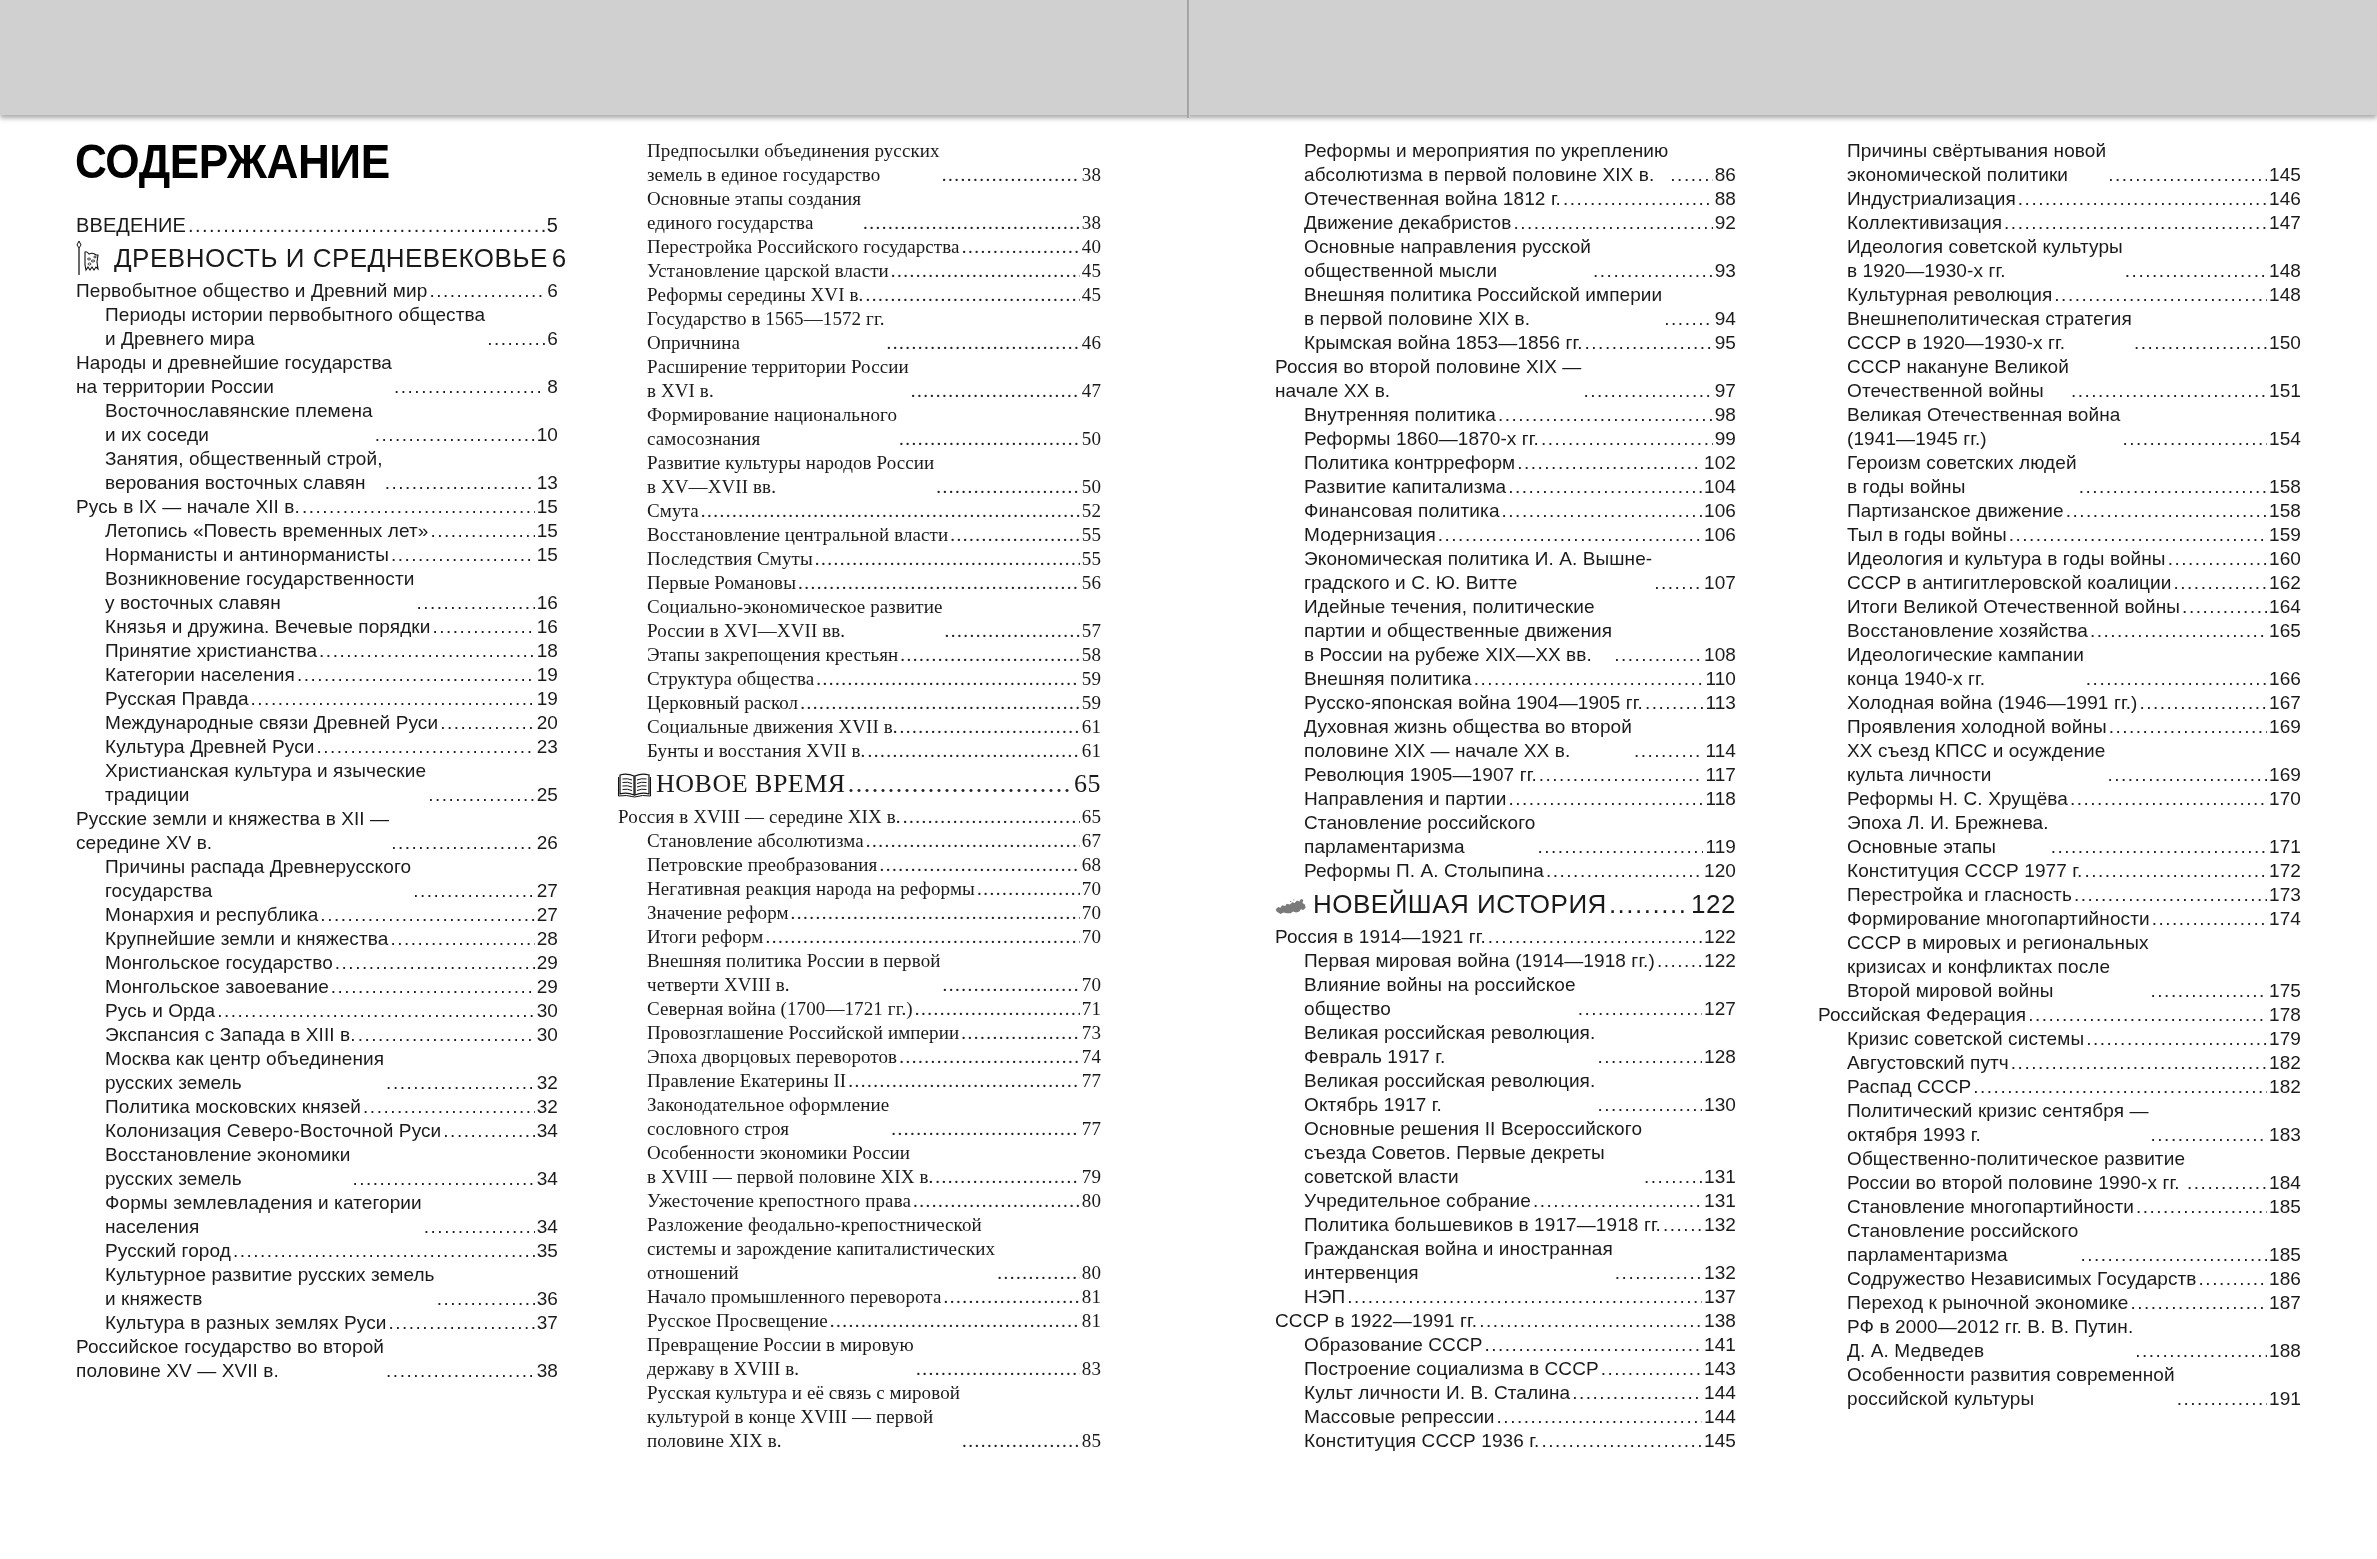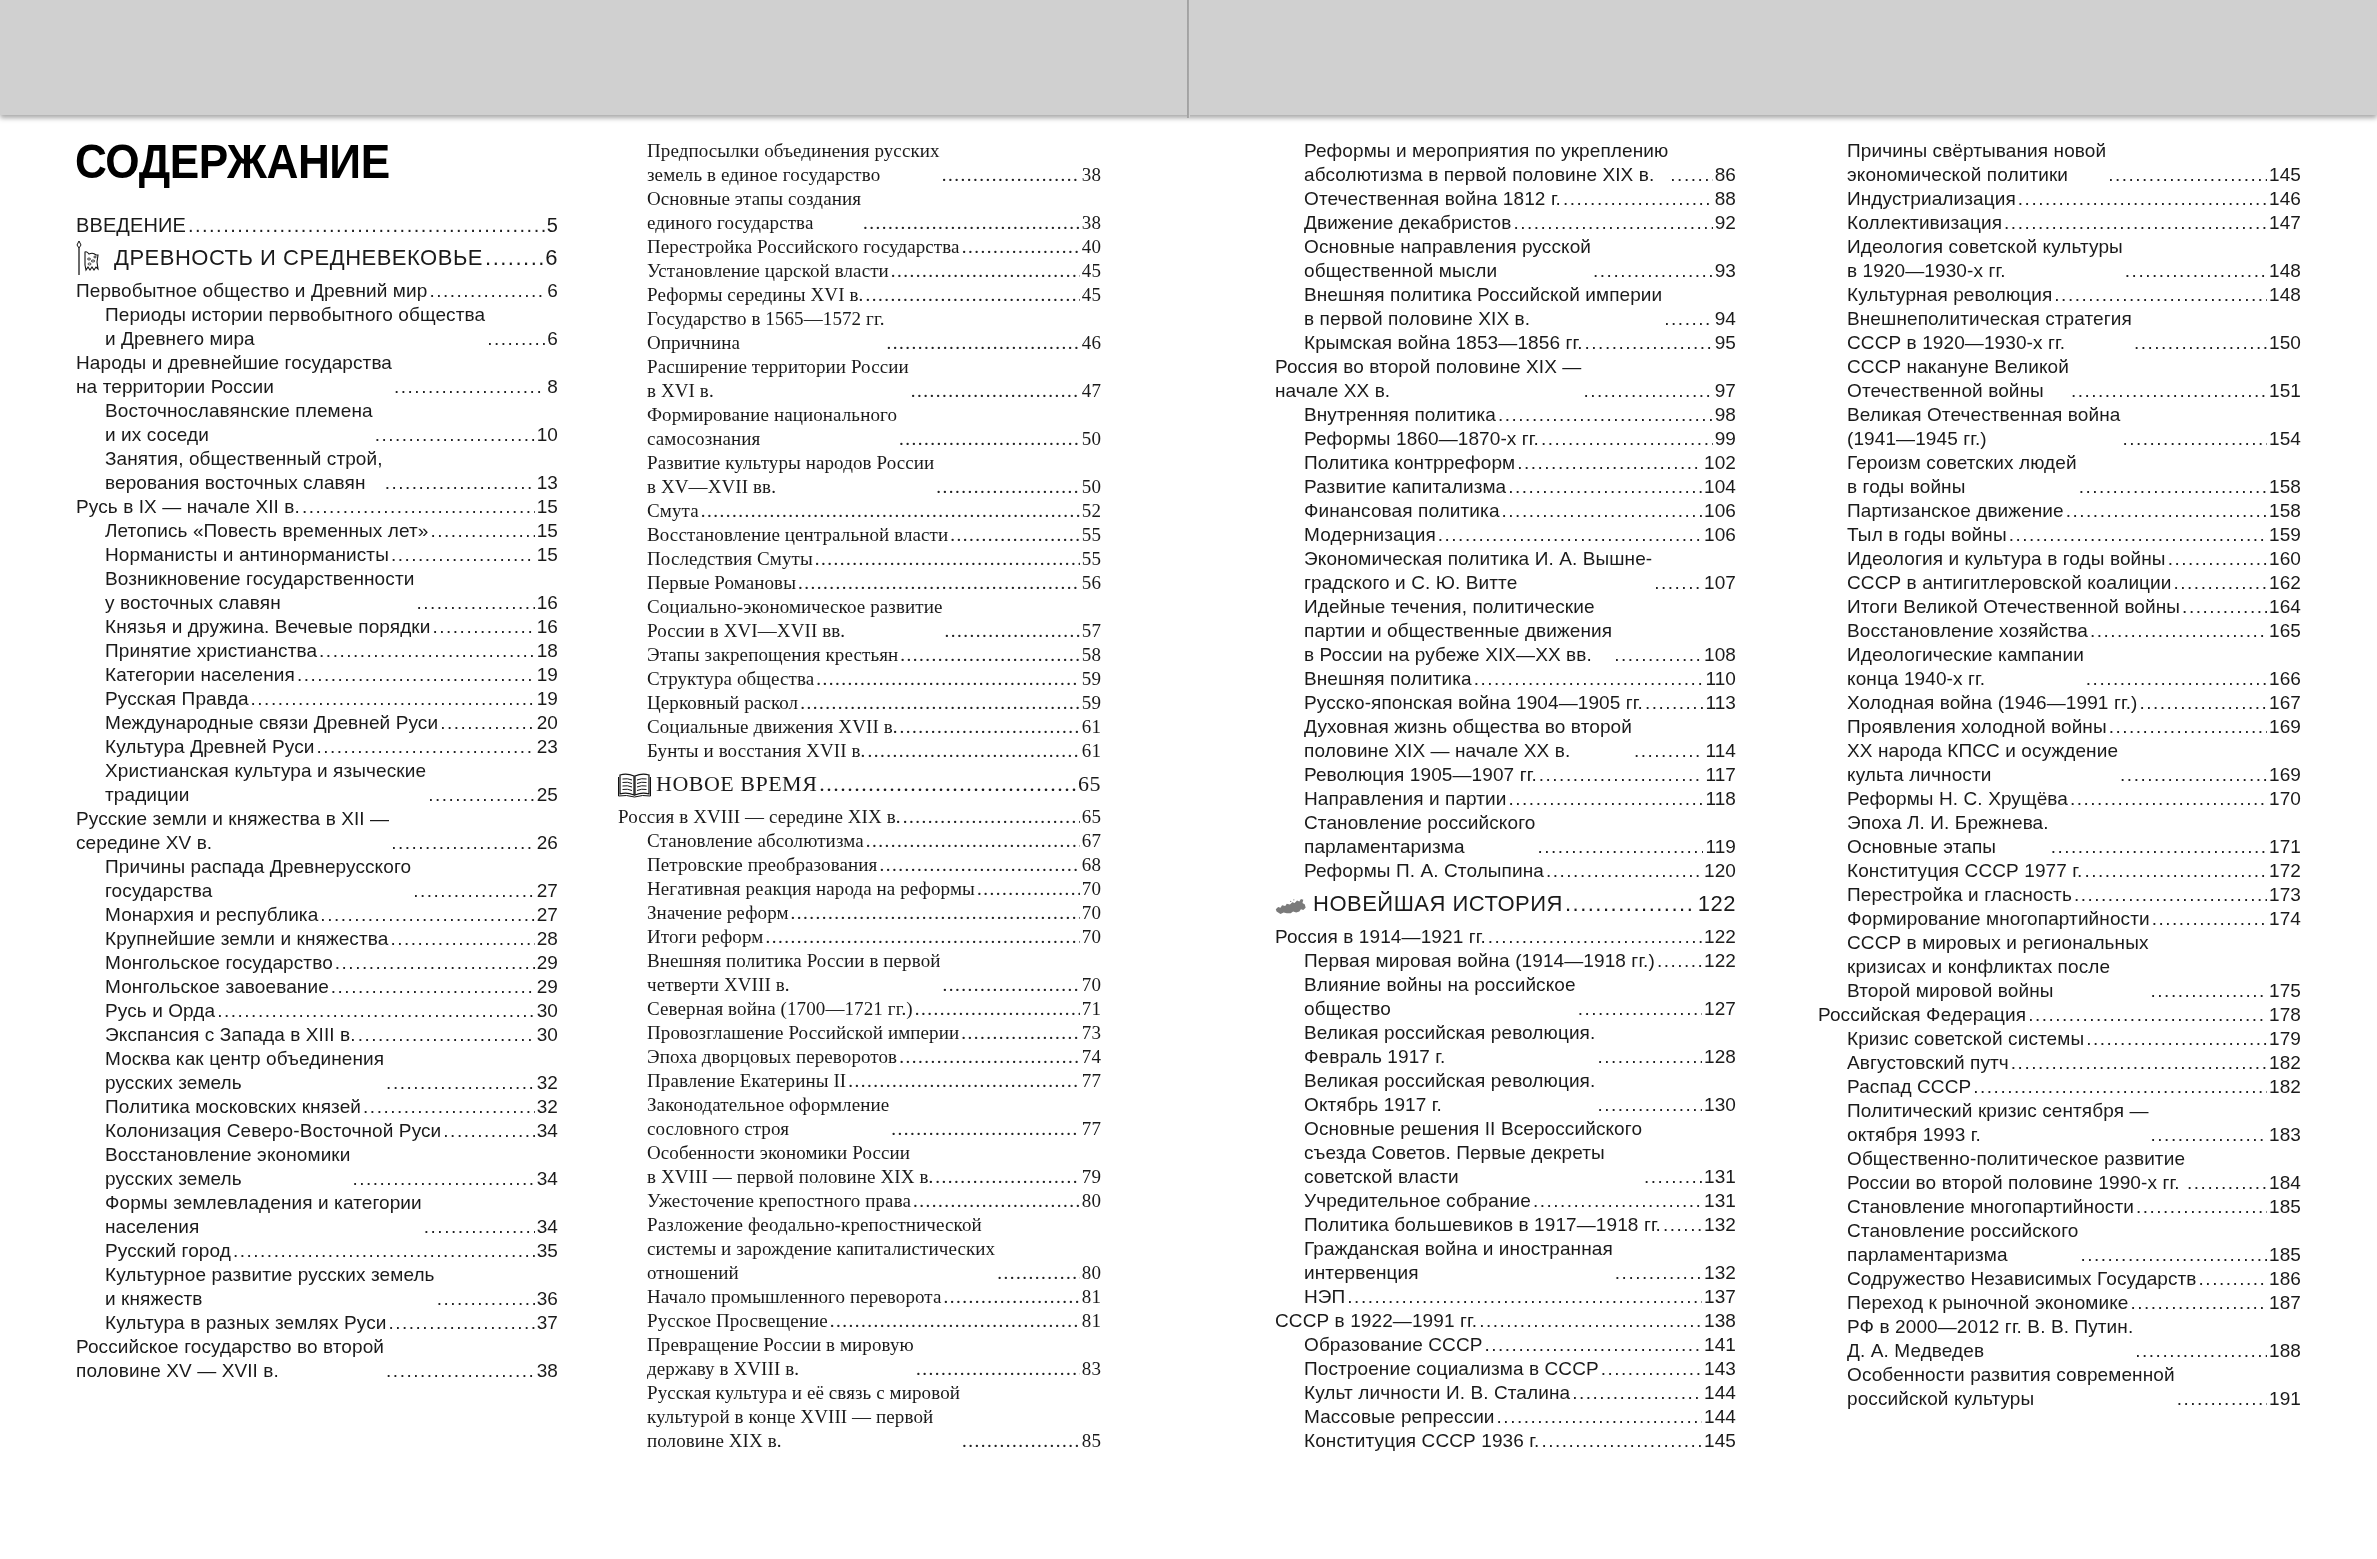--- a/index.html
+++ b/index.html
@@ -45,21 +45,21 @@
     margin:0 2px; min-width:10px; letter-spacing:1.5px; color:#222;
   }
   .entry .dots::before {
     content:"................................................................................................................................................................................................................";
   }
   .entry .page { flex:0 0 auto; text-align:right; }
   .lvl1 { padding-left:0; }
   .lvl2 { padding-left:29px; }
   .section {
     display:flex; align-items:flex-end;
-    font-size:22px; line-height:28px;
+    font-size:26px; line-height:28px;
     margin-top:7px; margin-bottom:7px;
     letter-spacing:0.5px;
   }
   .section .icon { flex:0 0 auto; width:33px; height:28px; margin-right:5px; display:flex; align-items:flex-end; }
   .section .label { white-space:nowrap; }
   .section .dots {
     flex:1 1 auto; overflow:hidden; white-space:nowrap; margin:0 2px; letter-spacing:1.5px;
   }
   .section .dots::before {
     content:"................................................................................................................................................................................................................";
@@ -1072,21 +1072,21 @@
     </div>
     <div class="entry lvl2">
       <span class="lines">
         <div>Проявления холодной войны</div>
       </span>
       <span class="dots"></span>
       <span class="page">169</span>
     </div>
     <div class="entry lvl2">
       <span class="lines">
-        <div>XX народа КПСС и осуждение</div>
+        <div>XX съезд КПСС и осуждение</div>
         <div>культа личности</div>
       </span>
       <span class="dots"></span>
       <span class="page">169</span>
     </div>
     <div class="entry lvl2">
       <span class="lines">
         <div>Реформы Н. С. Хрущёва</div>
       </span>
       <span class="dots"></span>

